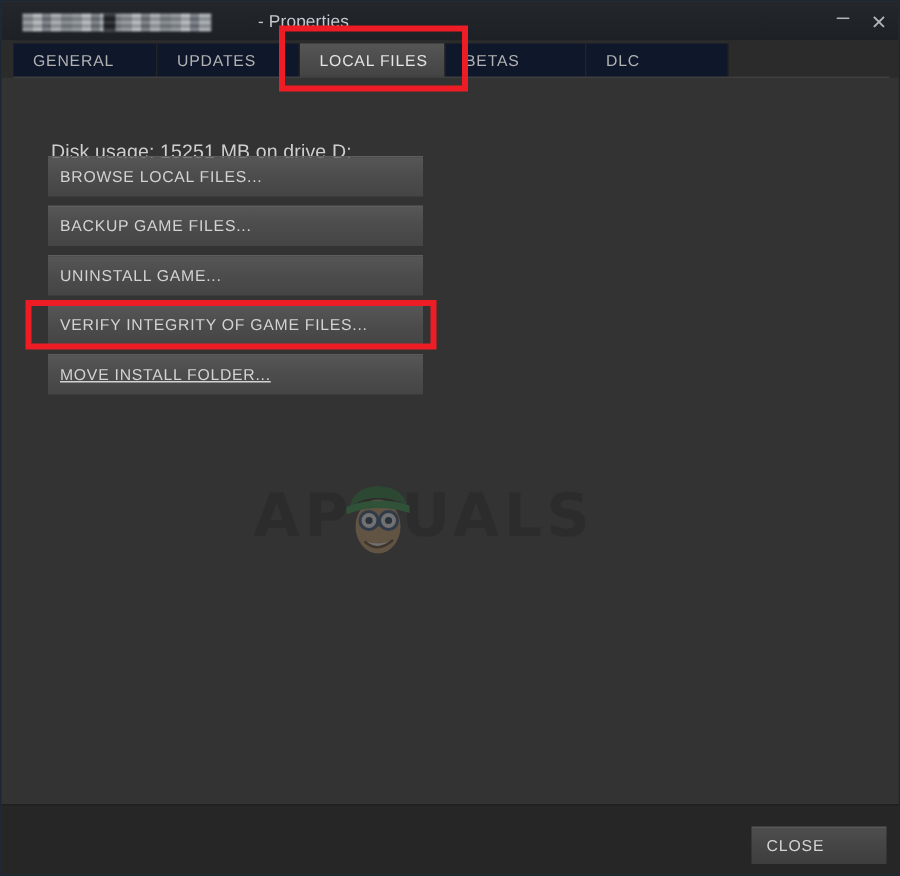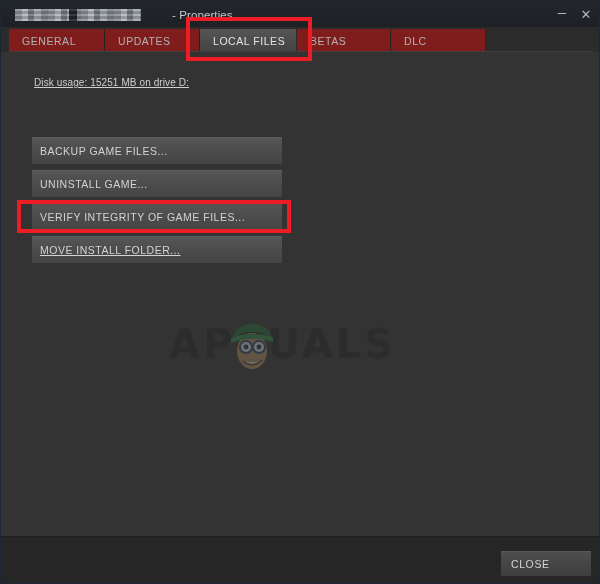--- a/index.html
+++ b/index.html
@@ -118,21 +118,21 @@
     position: absolute;
     top: 2px;
     height: 23px;
     display: flex;
     align-items: center;
     box-sizing: border-box;
     padding-left: 13px;
     font-size: 10.5px;
     letter-spacing: 0.55px;
     color: #b2b2b2;
-    background: #7f1d1d;
+    background: #0f172a;
     border-right: 1px solid #232323;
   }
   .tab.active {
     background: linear-gradient(to bottom, #555555 0%, #434343 100%);
     color: #e4e4e4;
     border-right: 1px solid #2a2a2a;
   }
   .tab-sep {
     position: absolute;
     left: 8px;
@@ -146,25 +146,24 @@
   .content {
     position: absolute;
     left: 0; top: 51px;
     width: 600px;
     height: 484px;
     background: #333333;
   }
   .disk-usage {
     position: absolute;
     left: 33px;
-    top: 25px;
-    font-size: 10px;
+    top: 41px;
+    font-size: 13px;
     color: #cfcfcf;
     letter-spacing: 0.1px;
-    text-decoration: underline;
   }
   .action-btn {
     position: absolute;
     left: 31px;
     width: 250px;
     height: 27px;
     box-sizing: border-box;
     display: flex;
     align-items: center;
     padding-left: 8px;
@@ -271,20 +270,21 @@
     <div class="tab active" style="left:199px; width:97px;">LOCAL FILES</div>
     <div class="tab" style="left:296px; width:94px;">BETAS</div>
     <div class="tab" style="left:390px; width:95px;">DLC</div>
   </div>
   <div class="tab-sep"></div>
 
   <div class="content">
 
     <div class="disk-usage">Disk usage: 15251 MB on drive D:</div>
 
+    <div class="action-btn" style="top:52px;">BROWSE LOCAL FILES...</div>
     <div class="action-btn" style="top:118px;">UNINSTALL GAME...</div>
     <div class="action-btn" style="top:85px;">BACKUP GAME FILES...</div>
     <div class="action-btn" style="top:151px;">VERIFY INTEGRITY OF GAME FILES...</div>
     <div class="action-btn" style="top:184px;text-decoration:underline;">MOVE INSTALL FOLDER...</div>
 
     <div class="watermark">
       <div class="wm-text">APPUALS</div>
       <svg class="wm-logo" viewBox="0 0 54 58">
         <ellipse cx="27" cy="34" rx="15" ry="18" fill="#caa06a"></ellipse>
         <path d="M8 22 Q10 8 27 7 Q44 8 46 20 Q40 15 27 15 Q14 15 8 22 Z" fill="#1f7a33"></path>

